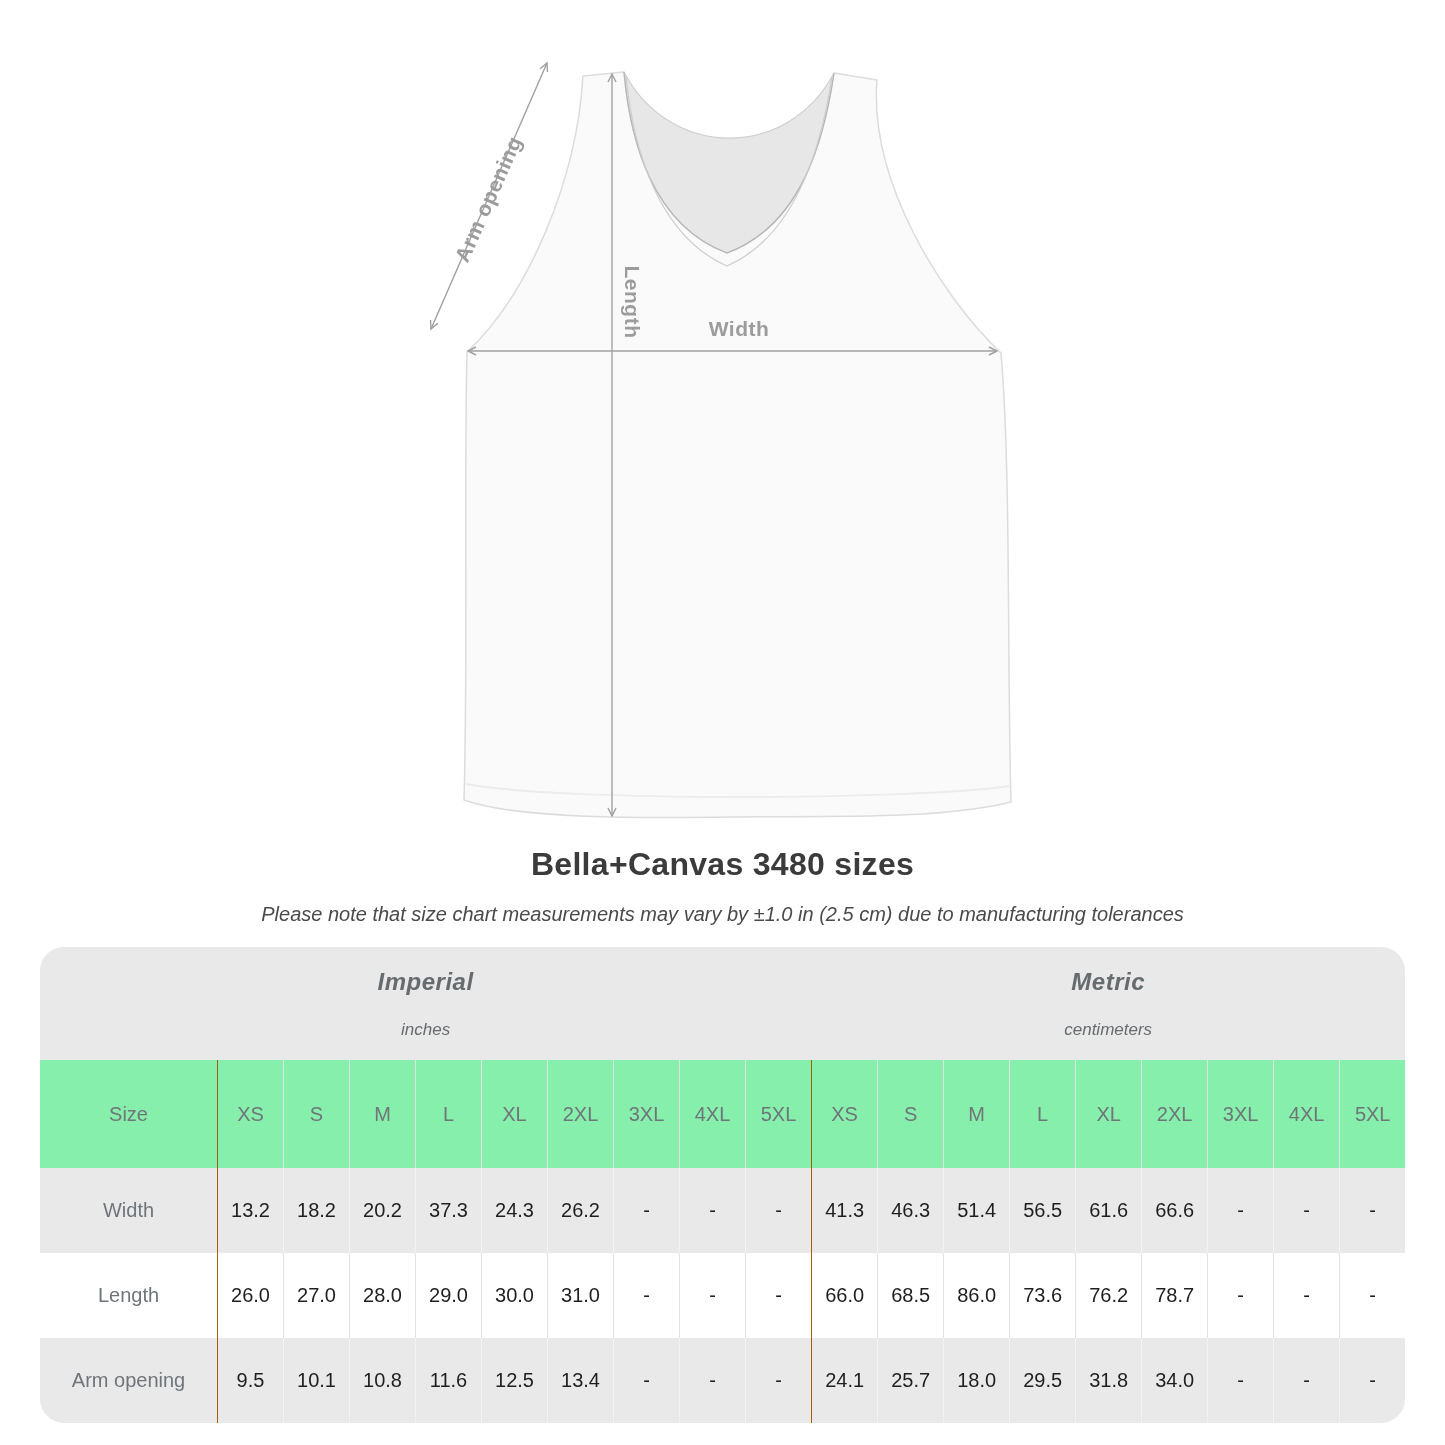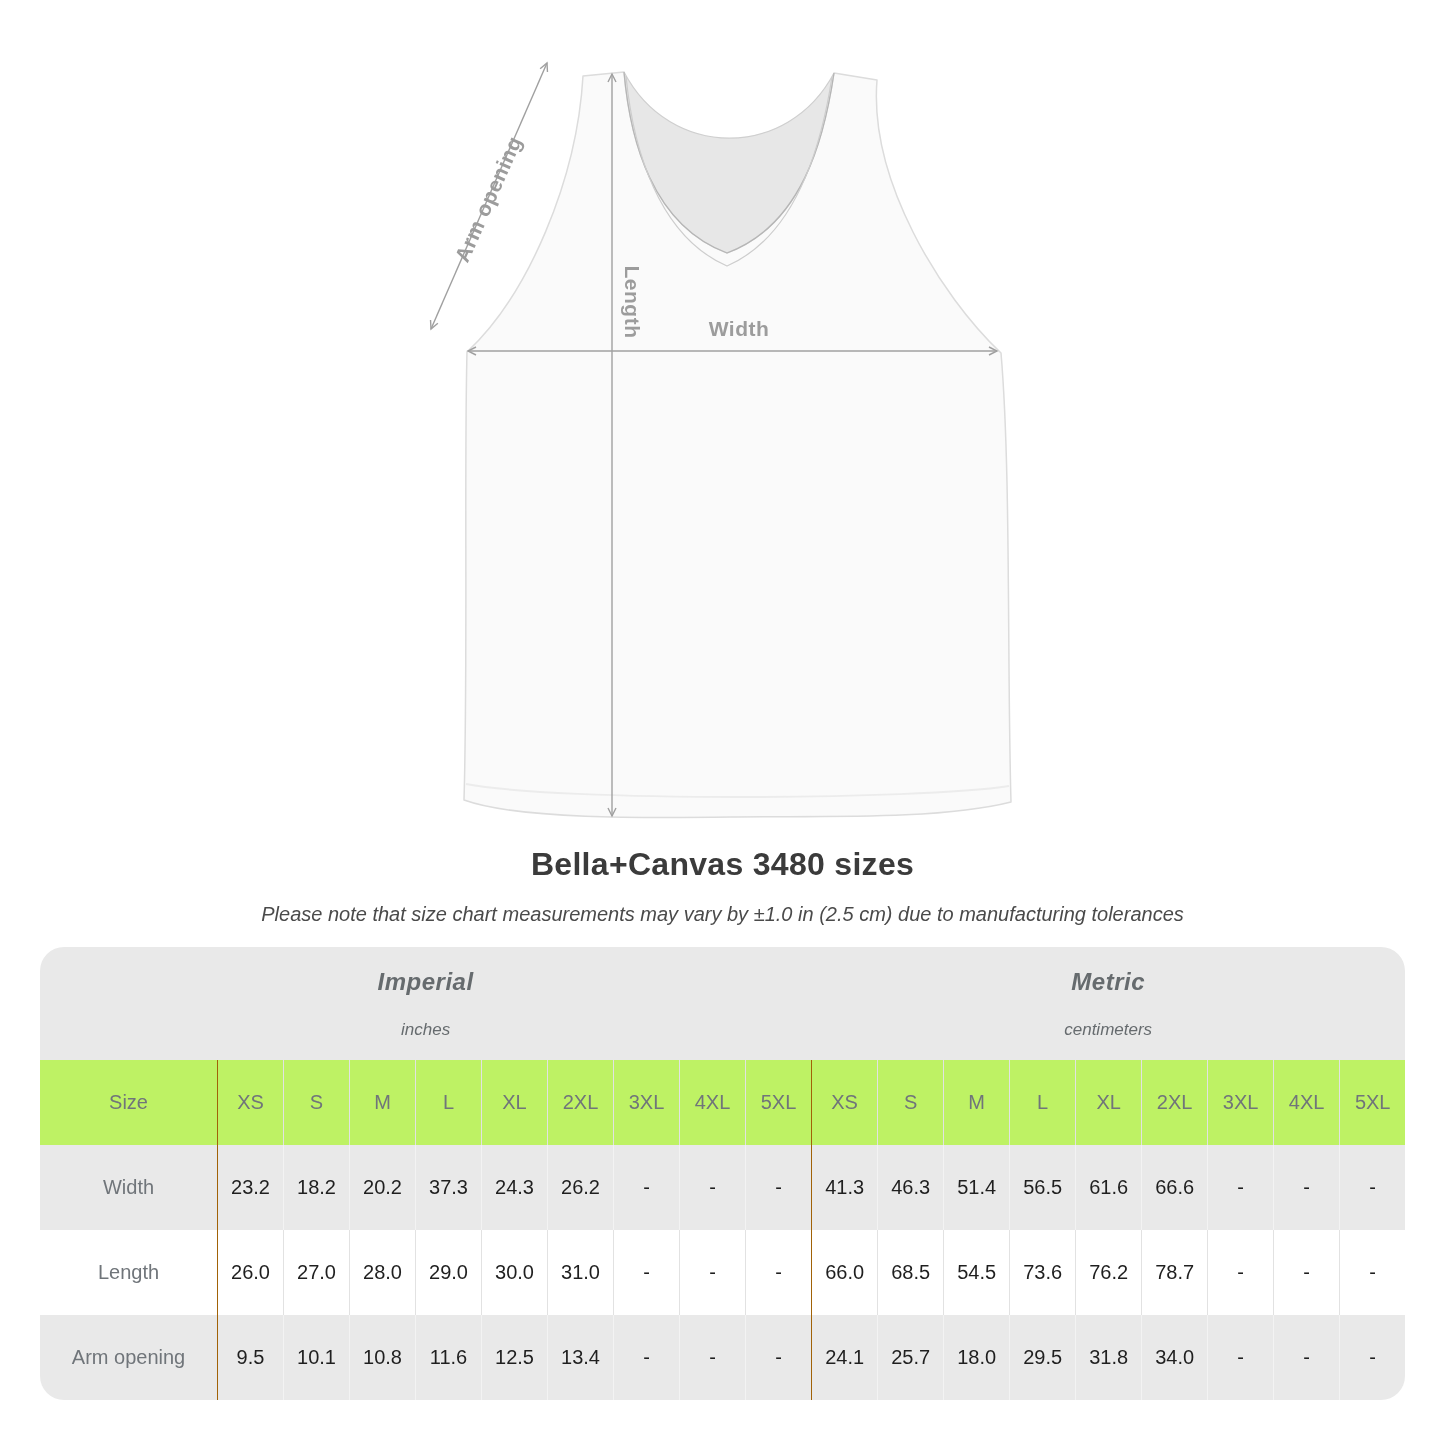--- a/index.html
+++ b/index.html
@@ -25,21 +25,21 @@
   .sizetable td, .sizetable th { padding:0; margin:0; font-weight:normal; }
 
   tr.band td {
     background:#e9e9e9; height:113px; text-align:center; vertical-align:middle;
   }
   td.corner-tl { border-top-left-radius:24px; }
   td.corner-tr { border-top-right-radius:24px; }
   .unit-label { font-size:24px; font-weight:bold; font-style:italic; color:#666b6e; letter-spacing:0.5px; }
   .unit-sub   { margin-top:24px; font-size:17px; font-style:italic; color:#666b6e; }
 
-  tr.hdr th { background:#bef264; height:85px; vertical-align:middle; text-align:center; }
+  tr.hdr th { background:#86efac; height:108px; vertical-align:middle; text-align:center; }
   .hd { font-size:20px; font-weight:bold; color:#70757a; }
 
   tr.body-row td { height:85px; vertical-align:middle; text-align:center; }
   tr.stripe td { background:#e9e9e9; }
   tr.plain  td { background:#ffffff; }
   .rowlabel { font-size:20px; font-weight:bold; color:#70757a; }
   .val { font-size:20px; color:#1f1f1f; }
 
   .sep      { border-left:1px solid #e2e2e2; }
   tr.stripe .sep { border-left-color:#f3f3f3; }
@@ -142,21 +142,21 @@
       <th class="hd sep">L</th>
       <th class="hd sep">XL</th>
       <th class="hd sep">2XL</th>
       <th class="hd sep">3XL</th>
       <th class="hd sep">4XL</th>
       <th class="hd sep">5XL</th>
     </tr>
 
     <tr class="body-row stripe">
       <td class="rowlabel">Width</td>
-      <td class="val groupsep">23.2</td>
+      <td class="val groupsep">13.2</td>
       <td class="val sep">18.2</td>
       <td class="val sep">20.2</td>
       <td class="val sep">37.3</td>
       <td class="val sep">24.3</td>
       <td class="val sep">26.2</td>
       <td class="val sep">-</td>
       <td class="val sep">-</td>
       <td class="val sep">-</td>
       <td class="val groupsep">41.3</td>
       <td class="val sep">46.3</td>
@@ -175,21 +175,21 @@
       <td class="val sep">27.0</td>
       <td class="val sep">28.0</td>
       <td class="val sep">29.0</td>
       <td class="val sep">30.0</td>
       <td class="val sep">31.0</td>
       <td class="val sep">-</td>
       <td class="val sep">-</td>
       <td class="val sep">-</td>
       <td class="val groupsep">66.0</td>
       <td class="val sep">68.5</td>
-      <td class="val sep">54.5</td>
+      <td class="val sep">86.0</td>
       <td class="val sep">73.6</td>
       <td class="val sep">76.2</td>
       <td class="val sep">78.7</td>
       <td class="val sep">-</td>
       <td class="val sep">-</td>
       <td class="val sep">-</td>
     </tr>
 
     <tr class="body-row stripe last">
       <td class="rowlabel">Arm opening</td>

